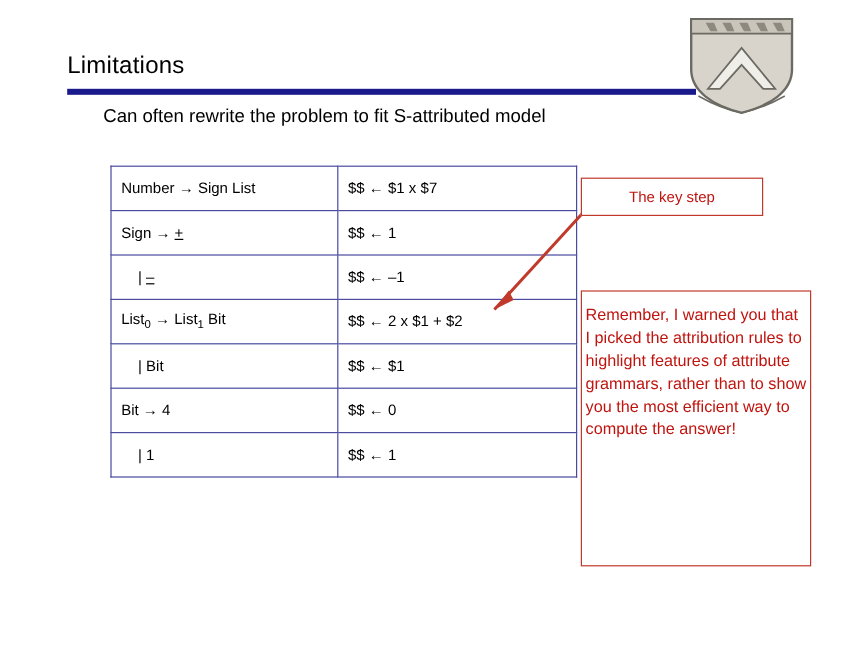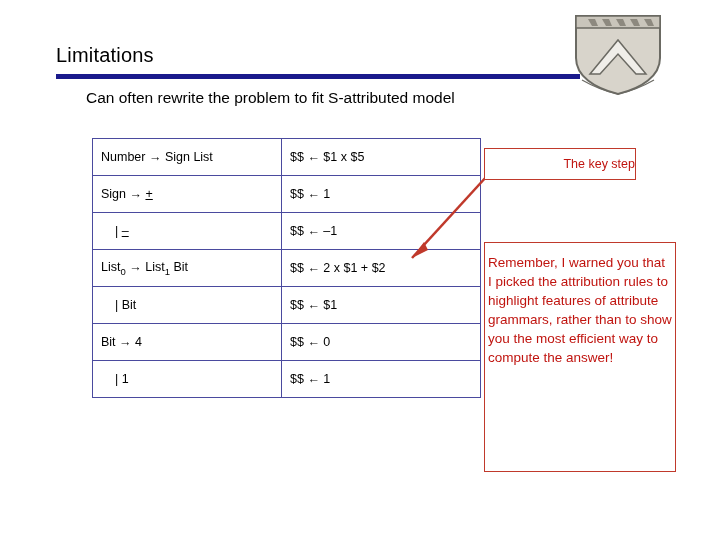--- a/index.html
+++ b/index.html
@@ -88,21 +88,21 @@
   .keystep {
     position: absolute;
     left: 484px;
     top: 148px;
     width: 150px;
     height: 30px;
     border: 1.5px solid #c0392b;
     background: #ffffff;
     display: flex;
     align-items: center;
-    justify-content: flex-end;
+    justify-content: center;
     color: #c0140f;
     font-size: 12.5px;
   }
 
   
   .arrow-svg {
     position: absolute;
     left: 380px;
     top: 150px;
     width: 130px;
@@ -167,21 +167,21 @@
 
       <path d="M18 60 L46 26 L74 60 L64 60 L46 40 L28 60 Z" fill="#f0eee9" stroke="#6b6a63" stroke-width="1.5"></path>
       <path d="M10 66 C24 74 36 78 46 80 C56 78 68 74 82 66" fill="none" stroke="#6b6a63" stroke-width="1.2"></path>
     </svg>
   </div>
 
   <table class="grammar-table">
     <tbody>
       <tr>
         <td class="lhs">Number → Sign List</td>
-        <td class="rhs">$$ ← $1 x $5</td>
+        <td class="rhs">$$ ← $1 x $7</td>
       </tr>
       <tr>
         <td class="lhs">Sign → <span class="uline">+</span></td>
         <td class="rhs">$$ ← 1</td>
       </tr>
       <tr>
         <td class="lhs indent">|  <span class="uline">–</span></td>
         <td class="rhs">$$ ← –1</td>
       </tr>
       <tr>

